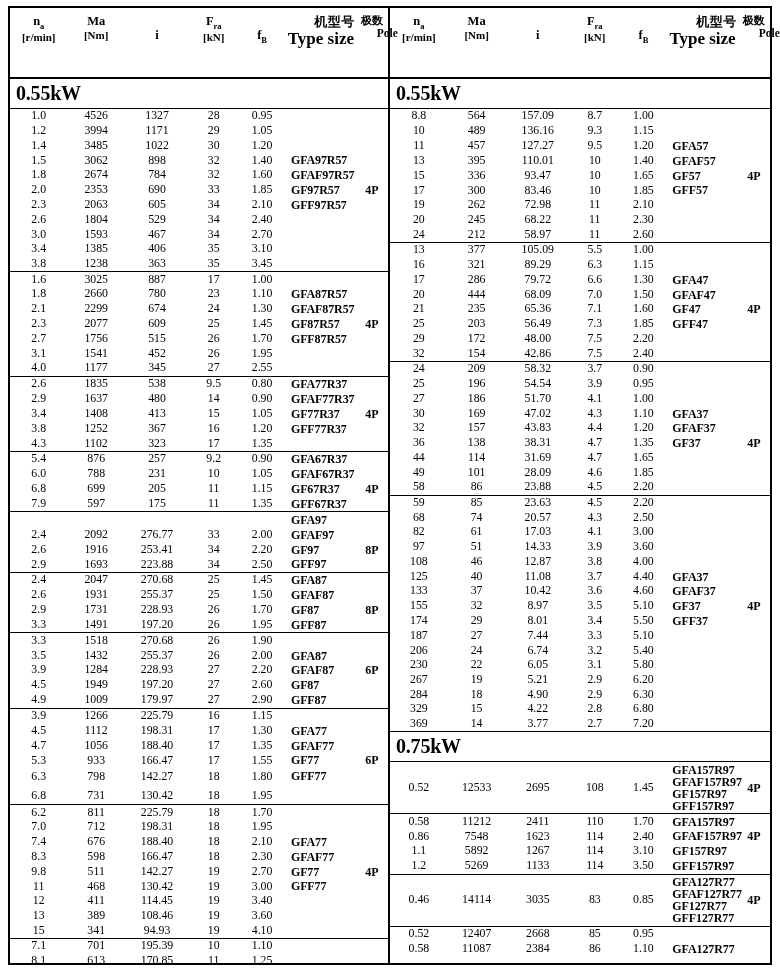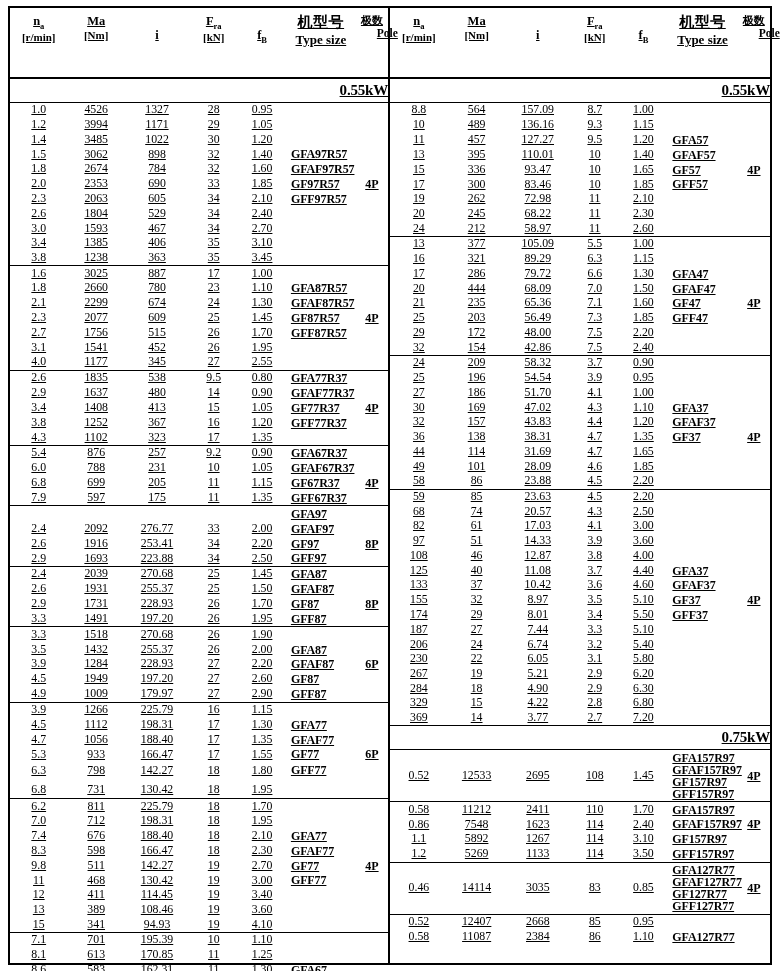--- a/index.html
+++ b/index.html
@@ -9,21 +9,20 @@
     height: 971px;
     background: #ffffff;
     font-family: "Liberation Serif", "DejaVu Serif", serif;
     color: #000000;
     overflow: hidden;
   }
   #sheet {
     width: 780px;
     height: 971px;
     padding: 6px 8px 6px 8px;
-    text-decoration: underline;
   }
   #frame {
     width: 100%;
     height: 100%;
     border: 2.5px solid #000;
     display: flex;
     flex-direction: row;
   }
   .panel {
     flex: 1 1 50%;
@@ -58,31 +57,31 @@
     font-weight: bold;
     padding: 6px 1px 5px 1px;
     height: 70px;
     line-height: 1.18;
     font-size: 12.5px;
   }
   .hsym { display: block; white-space: nowrap; }
   .hsym sub { font-size: 8.5px; font-weight: bold; }
   .hunit { display: block; white-space: nowrap; font-size: 11px; }
   .h-mid { padding-top: 20px !important; }
-  .hcjk  { font-size: 15px; letter-spacing: 0.5px; }
-  .hen   { font-size: 13px; }
+  .hcjk  { font-size: 13px; letter-spacing: 0.5px; text-align: right; }
+  .hen   { font-size: 17px; }
   .hpole-cjk { font-size: 11px; }
   .hpole-en  { font-size: 11.5px; margin-left: 20px; }
 
   
   tr.power td {
-    font-size: 15px;
+    font-size: 20px;
     font-weight: bold;
-    text-align: right;
-    padding: 3px 0 3px 14px;
+    text-align: left;
+    padding: 3px 0 3px 6px;
     border-bottom: 1.6px solid #000;
     letter-spacing: -0.2px;
   }
 
   
   tr.d td {
     text-align: center;
     font-size: 11.8px;
     line-height: 1.0;
     padding: 1.45px 2px;
@@ -433,21 +432,21 @@
               <td class="num">2.9</td>
               <td class="num">1693</td>
               <td class="num">223.88</td>
               <td class="num">34</td>
               <td class="num">2.50</td>
               <td class="ts">GFF97</td>
               <td class="pole"></td>
             </tr>
             <tr class="d">
               <td class="num">2.4</td>
-              <td class="num">2039</td>
+              <td class="num">2047</td>
               <td class="num">270.68</td>
               <td class="num">25</td>
               <td class="num">1.45</td>
               <td class="ts">GFA87</td>
               <td class="pole"></td>
             </tr>
             <tr class="d">
               <td class="num">2.6</td>
               <td class="num">1931</td>
               <td class="num">255.37</td>

